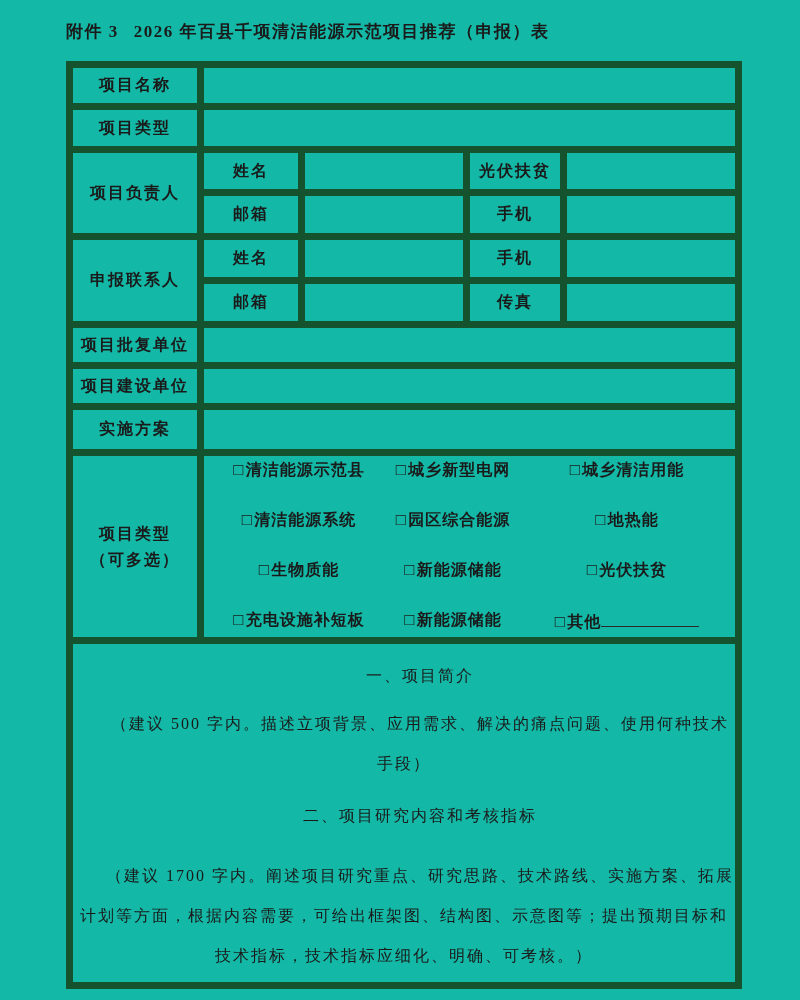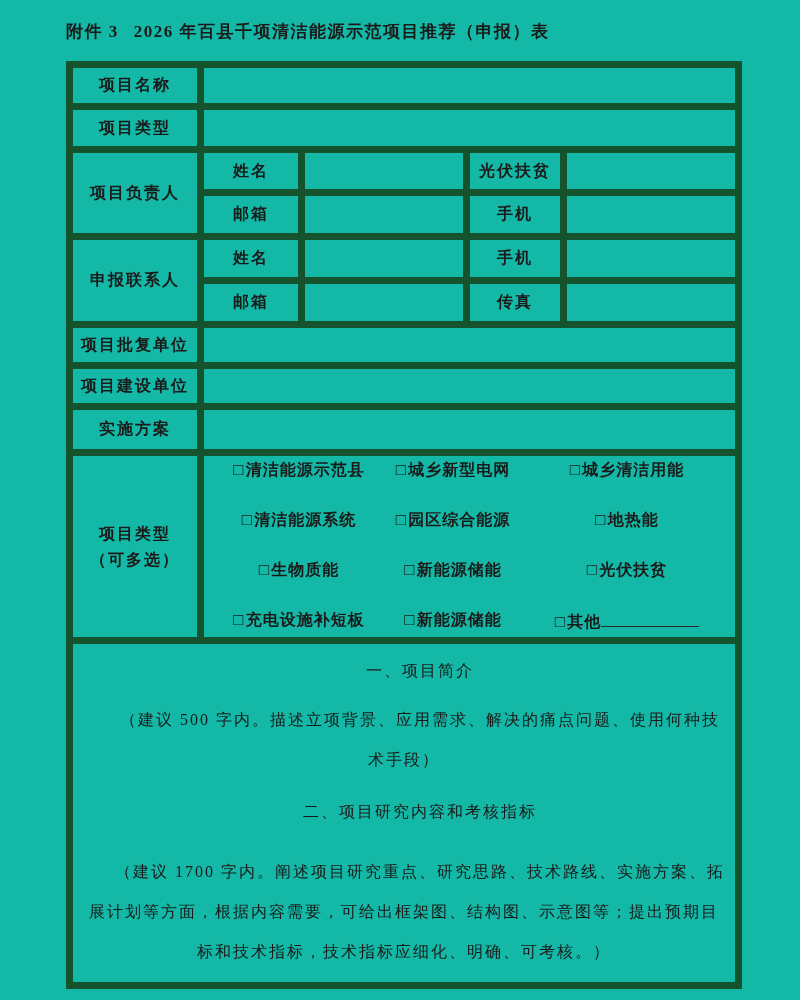--- a/index.html
+++ b/index.html
@@ -78,21 +78,21 @@
   }
 
   td.section {
     text-align: justify;
     vertical-align: top;
     padding: 10px 3px 0 3px;
     letter-spacing: 1px;
     font-size: 17px;
   }
   td.section p {
-    margin: 9px;
+    margin: 0;
     line-height: 40px;
     text-indent: 2em;
     text-align: center;
   }
   td.section p.s1h { margin-top: 6px; }
   td.section p.s1b { margin-top: 8px; }
   td.section p.s2h { margin-top: 12px; }
   td.section p.s2b { margin-top: 20px; }
 </style>
 </head>

